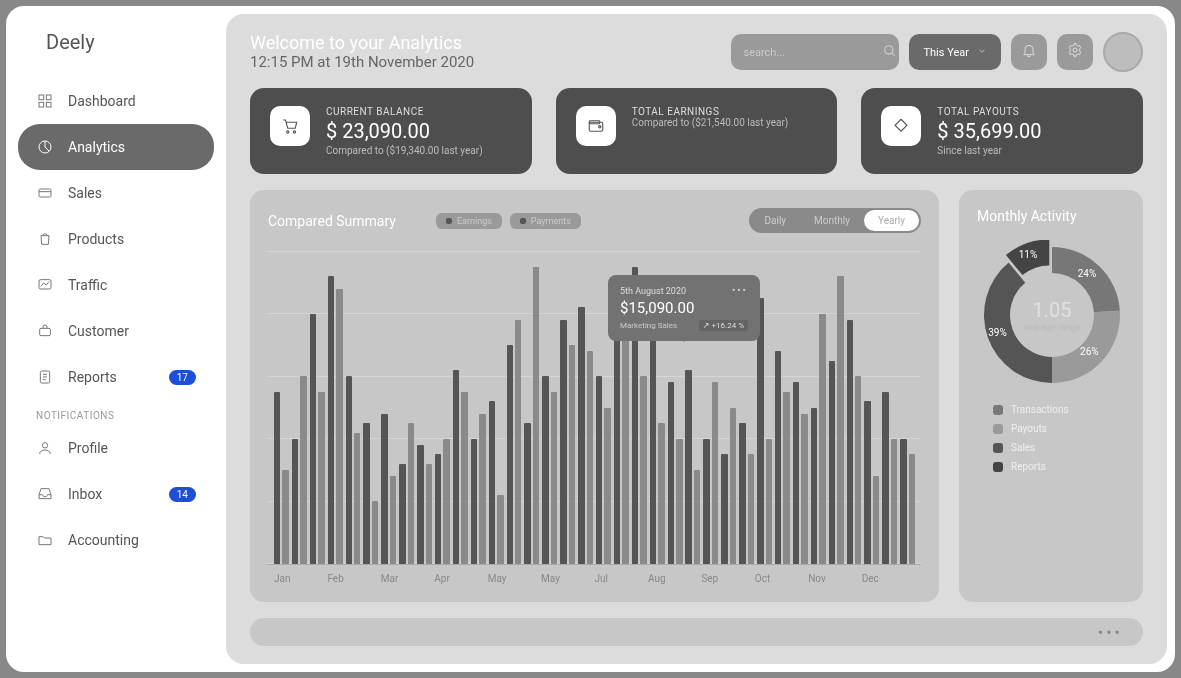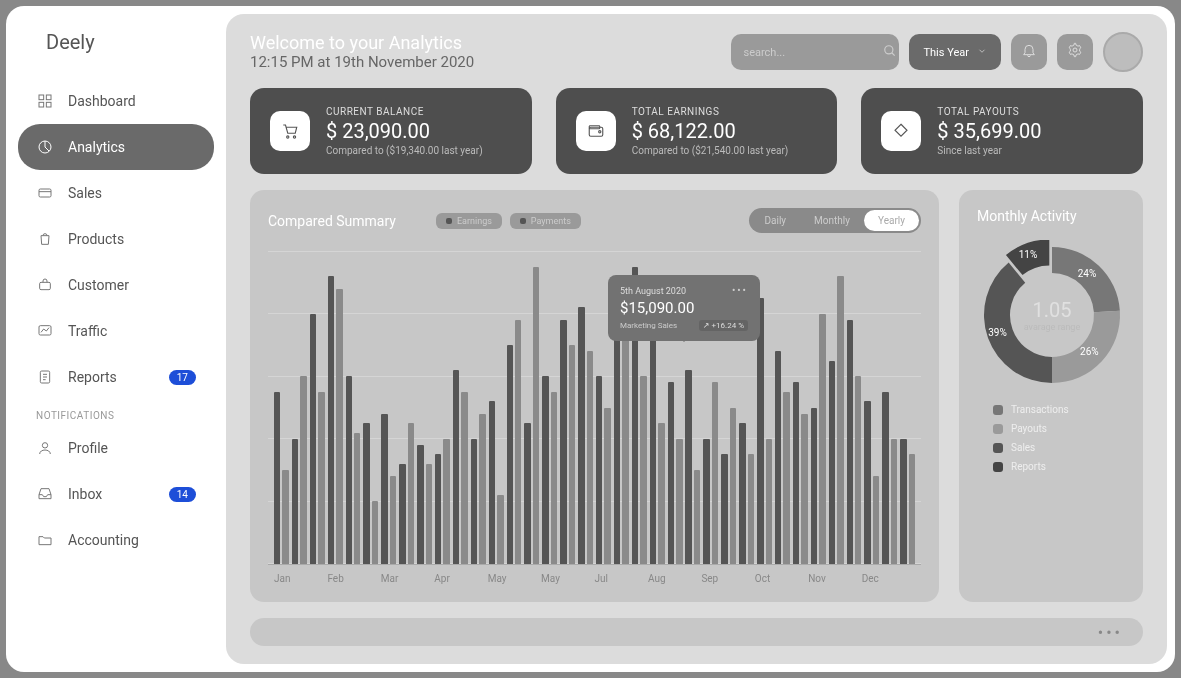--- a/index.html
+++ b/index.html
@@ -26,21 +26,21 @@
 .header-right { margin-left: auto; display: flex; align-items: center; gap: 10px; }
 .search-box { background: #9a9a9a; border-radius: 10px; height: 36px; width: 168px; display: flex; align-items: center; padding: 0 12px; }
 .search-box input { background: transparent; border: none; outline: none; color: #ddd; font-size: 11px; flex: 1; }
 .search-box input::placeholder { color: #ccc; }
 .year-btn { background: #6a6a6a; color: #fff; height: 36px; border-radius: 10px; padding: 0 14px; display: flex; align-items: center; gap: 8px; font-size: 11px; cursor: pointer; }
 .icon-btn { background: #9a9a9a; width: 36px; height: 36px; border-radius: 10px; display: flex; align-items: center; justify-content: center; cursor: pointer; }
 .avatar { width: 40px; height: 40px; border-radius: 50%; background: #bdbdbd; border: 2px solid #aaa; cursor: pointer; }
 
 
 .stats { display: flex; gap: 24px; }
-.stat { flex: 1; background: #4e4e4e; border-radius: 14px; padding: 18px 20px; display: flex; align-items: center; gap: 16px; }
+.stat { flex: 1; background: #4e4e4e; border-radius: 14px; padding: 18px 20px; display: flex; gap: 16px; }
 .stat-icon { width: 40px; height: 40px; background: #fff; border-radius: 10px; display: flex; align-items: center; justify-content: center; }
 .stat-text .label { font-size: 10px; color: #ddd; letter-spacing: 0.5px; }
 .stat-text .value { font-size: 20px; font-weight: 400; color: #fff; margin: 2px 0; }
 .stat-text .compare { font-size: 10px; color: #bbb; }
 
 
 .content-row { display: flex; gap: 20px; flex: 1; min-height: 0; }
 .panel { background: #c7c7c7; border-radius: 14px; padding: 18px; position: relative; }
 .panel.earnings { flex: 1; display: flex; flex-direction: column; }
 .panel.activity { width: 184px; display: flex; flex-direction: column; }
@@ -131,34 +131,34 @@
             <svg width="16" height="16" viewBox="0 0 24 24">
               <path d="M6 7h12l-1 13H7z"></path>
               <path d="M9 7a3 3 0 016 0"></path>
             </svg>
           </span>
           <span>Products</span>
         </div>
         <div class="nav-item">
           <span class="icon">
             <svg width="16" height="16" viewBox="0 0 24 24">
+              <rect x="3" y="4" width="18" height="14" rx="2"></rect>
+              <polyline points="6 14 10 9 14 12 18 7"></polyline>
+            </svg>
+          </span>
+          <span>Traffic</span>
+        </div>
+        <div class="nav-item">
+          <span class="icon">
+            <svg width="16" height="16" viewBox="0 0 24 24">
               <rect x="4" y="8" width="16" height="11" rx="2"></rect>
               <path d="M9 8V6a3 3 0 016 0v2"></path>
             </svg>
           </span>
           <span>Customer</span>
-        </div>
-        <div class="nav-item">
-          <span class="icon">
-            <svg width="16" height="16" viewBox="0 0 24 24">
-              <rect x="3" y="4" width="18" height="14" rx="2"></rect>
-              <polyline points="6 14 10 9 14 12 18 7"></polyline>
-            </svg>
-          </span>
-          <span>Traffic</span>
         </div>
         <div class="nav-item">
           <span class="icon">
             <svg width="16" height="16" viewBox="0 0 24 24">
               <rect x="5" y="3" width="14" height="18" rx="2"></rect>
               <line x1="9" y1="8" x2="15" y2="8"></line>
               <line x1="9" y1="12" x2="15" y2="12"></line>
               <line x1="9" y1="16" x2="13" y2="16"></line>
             </svg>
           </span>
@@ -262,21 +262,20 @@
         <div class="stat">
           <div class="stat-icon">
             <svg width="18" height="18" viewBox="0 0 24 24" stroke="#555" fill="none" stroke-width="1.5">
               <rect x="3" y="7" width="18" height="12" rx="2"></rect>
               <rect x="3" y="5" width="14" height="4" rx="1"></rect>
               <circle cx="17" cy="13" r="1.5"></circle>
             </svg>
           </div>
           <div class="stat-text">
             <div class="label">TOTAL EARNINGS</div>
-            <div class="value">$ 68,122.00</div>
             <div class="compare">Compared to ($21,540.00 last year)</div>
           </div>
         </div>
         <div class="stat">
           <div class="stat-icon">
             <svg width="18" height="18" viewBox="0 0 24 24" stroke="#555" fill="none" stroke-width="1.5">
               <path d="M12 3l8 8-8 8-8-8z"></path>
             </svg>
           </div>
           <div class="stat-text">

